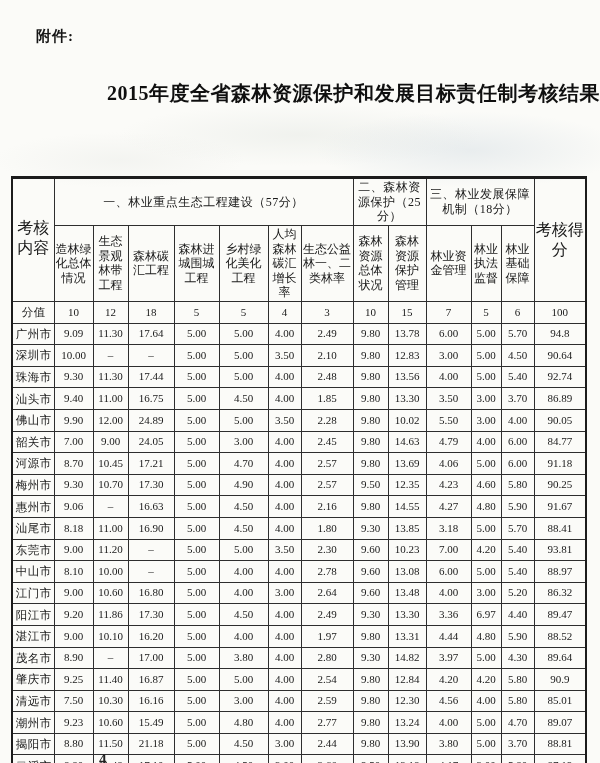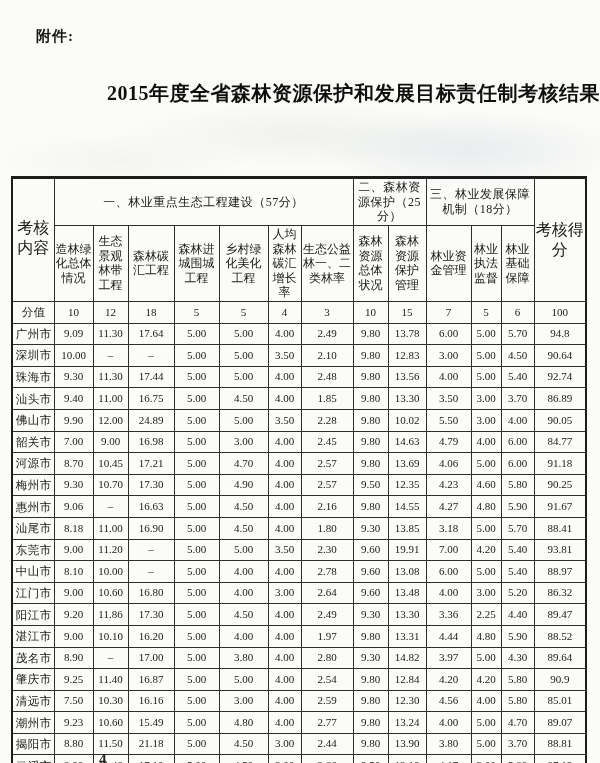--- a/index.html
+++ b/index.html
@@ -189,21 +189,21 @@
         <td>10.02</td>
         <td>5.50</td>
         <td>3.00</td>
         <td>4.00</td>
         <td class="score-cell">90.05</td>
       </tr>
       <tr>
         <td class="city-cell">韶关市</td>
         <td>7.00</td>
         <td>9.00</td>
-        <td>16.98</td>
+        <td>24.05</td>
         <td>5.00</td>
         <td>3.00</td>
         <td>4.00</td>
         <td>2.45</td>
         <td>9.80</td>
         <td>14.63</td>
         <td>4.79</td>
         <td>4.00</td>
         <td>6.00</td>
         <td class="score-cell">84.77</td>
@@ -275,21 +275,21 @@
       <tr>
         <td class="city-cell">东莞市</td>
         <td>9.00</td>
         <td>11.20</td>
         <td>–</td>
         <td>5.00</td>
         <td>5.00</td>
         <td>3.50</td>
         <td>2.30</td>
         <td>9.60</td>
-        <td>19.91</td>
+        <td>10.23</td>
         <td>7.00</td>
         <td>4.20</td>
         <td>5.40</td>
         <td class="score-cell">93.81</td>
       </tr>
       <tr>
         <td class="city-cell">中山市</td>
         <td>8.10</td>
         <td>10.00</td>
         <td>–</td>
@@ -325,21 +325,21 @@
         <td>9.20</td>
         <td>11.86</td>
         <td>17.30</td>
         <td>5.00</td>
         <td>4.50</td>
         <td>4.00</td>
         <td>2.49</td>
         <td>9.30</td>
         <td>13.30</td>
         <td>3.36</td>
-        <td>2.25</td>
+        <td>6.97</td>
         <td>4.40</td>
         <td class="score-cell">89.47</td>
       </tr>
       <tr>
         <td class="city-cell">湛江市</td>
         <td>9.00</td>
         <td>10.10</td>
         <td>16.20</td>
         <td>5.00</td>
         <td>4.00</td>

